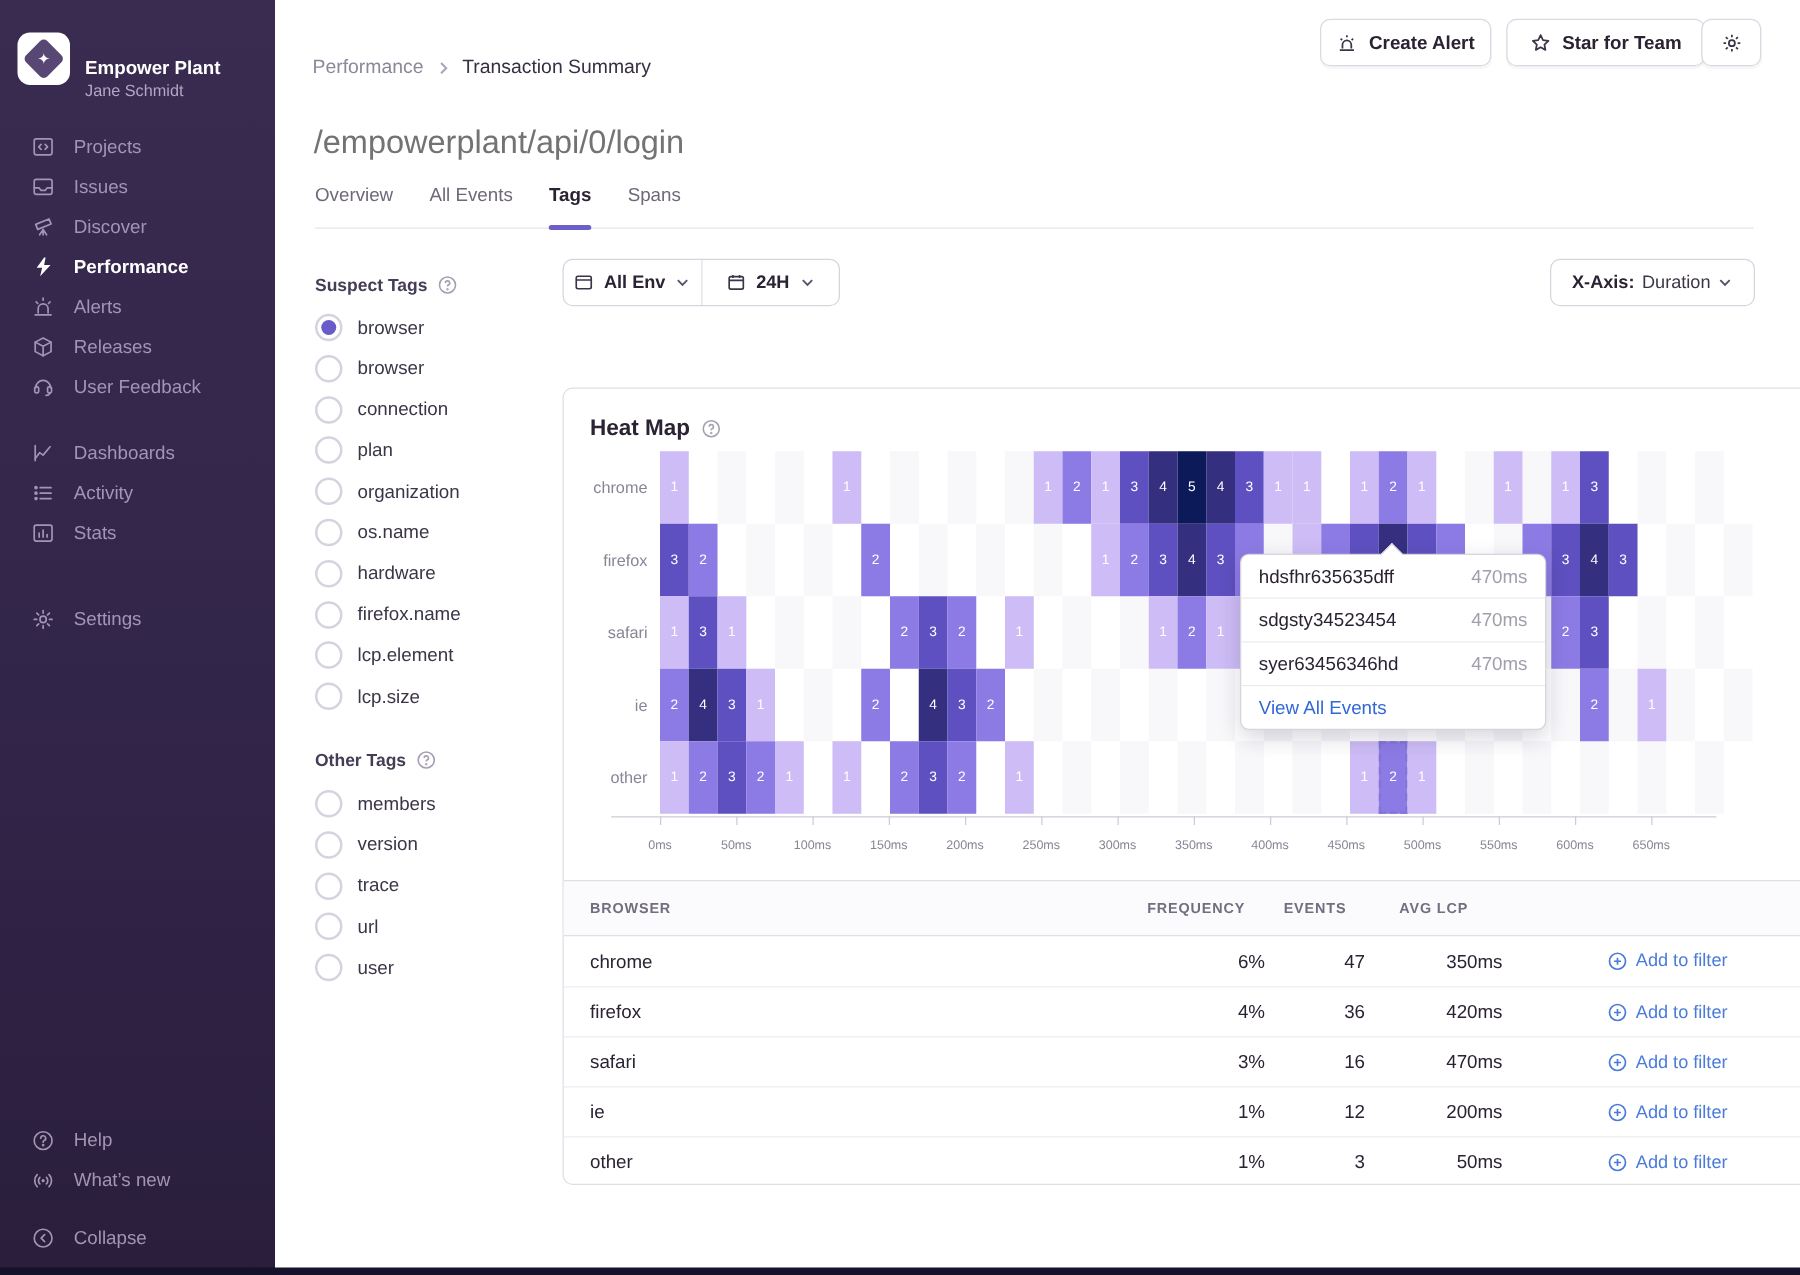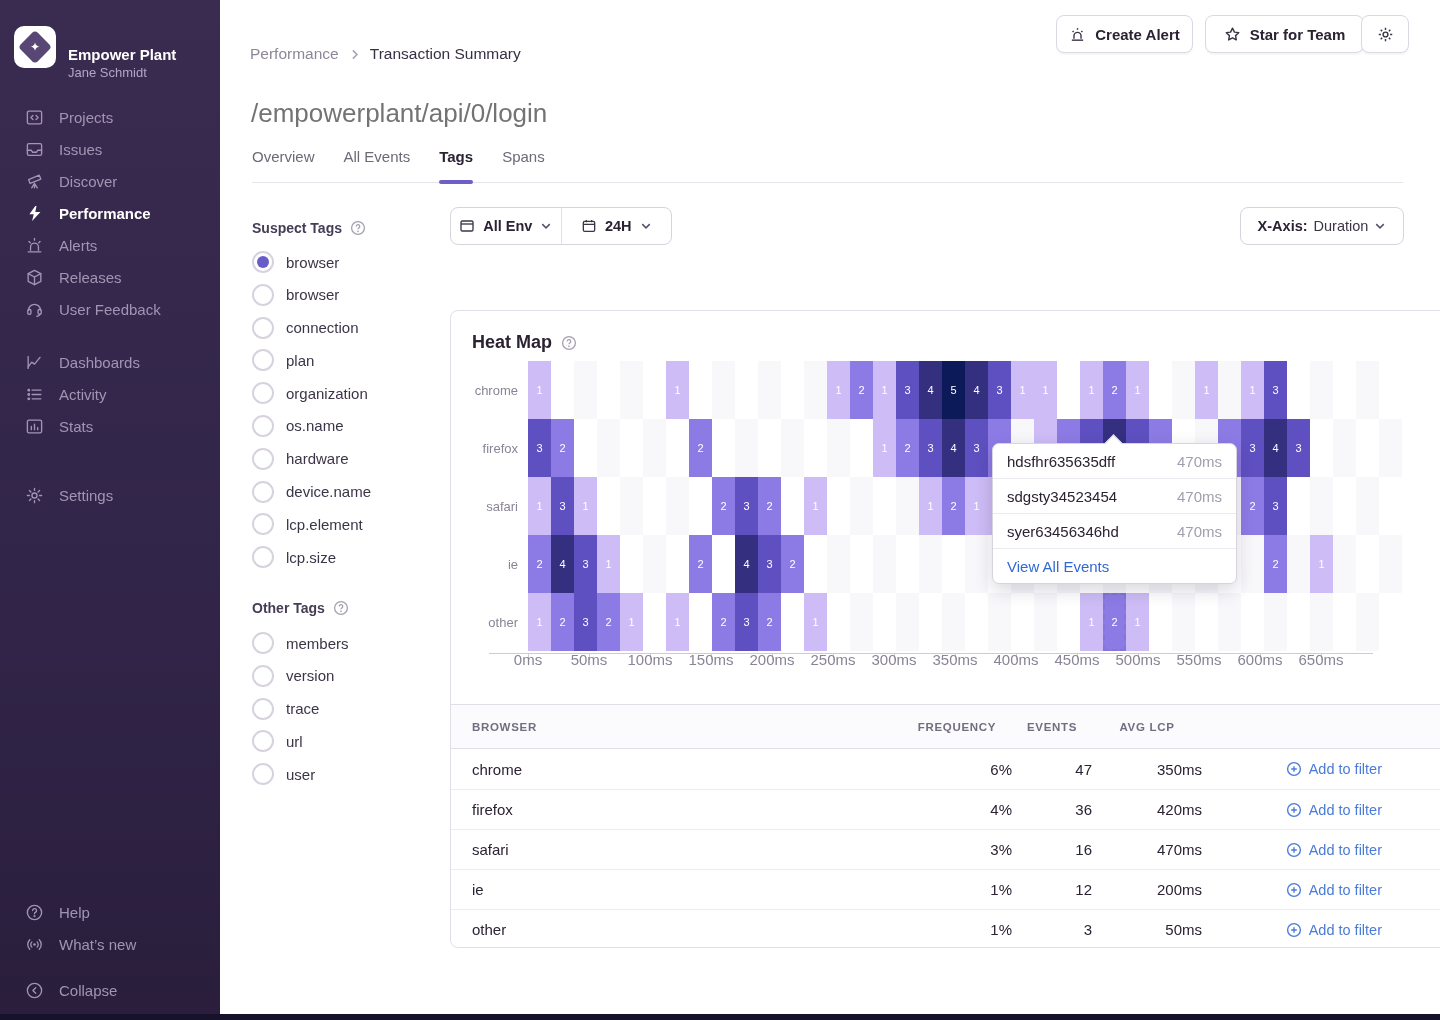--- a/index.html
+++ b/index.html
@@ -94,21 +94,21 @@
     display:flex; align-items:center; gap:9px; }
   .heatmap { position:absolute; left:77px; top:50px; width:874px; height:290px; }
   .hm-bg { position:absolute; background:#f8f7fa; }
   .hm-cell { position:absolute; display:flex; align-items:center; justify-content:center;
     color:#fff; font-size:11px; }
   .hm-cell.dashed { outline:2px dashed #8276d6; outline-offset:-2px; }
   .hm-rowlabel { position:absolute; right:100%; margin-right:10px; font-size:13px; color:#8a8496;
     width:70px; text-align:right; transform:translateY(-50%); }
   .axis-line { position:absolute; left:38px; top:342px; width:884px; height:1px; background:#cfcad8; }
   .axis-tick { position:absolute; top:342px; width:1px; height:7px; background:#cfcad8; }
-  .axis-label { position:absolute; top:340px; transform:translateX(-50%); font-size:15px; color:#8a8496; }
+  .axis-label { position:absolute; top:360px; transform:translateX(-50%); font-size:10px; color:#8a8496; }
 
   
   .tbl { position:absolute; left:0; top:393px; width:100%; }
   .tbl-header, .tbl-row { display:grid; grid-template-columns:430px 110px 80px 110px 180px;
     padding:0 21px; align-items:center; }
   .tbl-header { height:45px; background:#fbfafc; border-top:1px solid #e2dee8; border-bottom:1px solid #e2dee8;
     font-size:11.5px; font-weight:bold; letter-spacing:.06em; color:#736d80;
     border-radius:0; }
   .tbl-row { height:40px; font-size:15px; color:#2b2233; }
   .tbl-row + .tbl-row { border-top:1px solid #edebf1; }
@@ -331,21 +331,21 @@
       <div class="radio-row">
         <div class="radio"></div>
         <span class="radio-label">os.name</span>
       </div>
       <div class="radio-row">
         <div class="radio"></div>
         <span class="radio-label">hardware</span>
       </div>
       <div class="radio-row">
         <div class="radio"></div>
-        <span class="radio-label">device.name</span>
+        <span class="radio-label">firefox.name</span>
       </div>
       <div class="radio-row">
         <div class="radio"></div>
         <span class="radio-label">lcp.element</span>
       </div>
       <div class="radio-row">
         <div class="radio"></div>
         <span class="radio-label">lcp.size</span>
       </div>
     </div>

